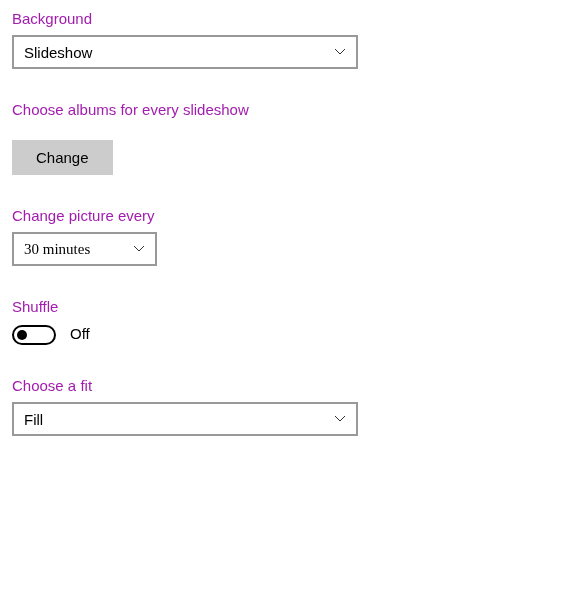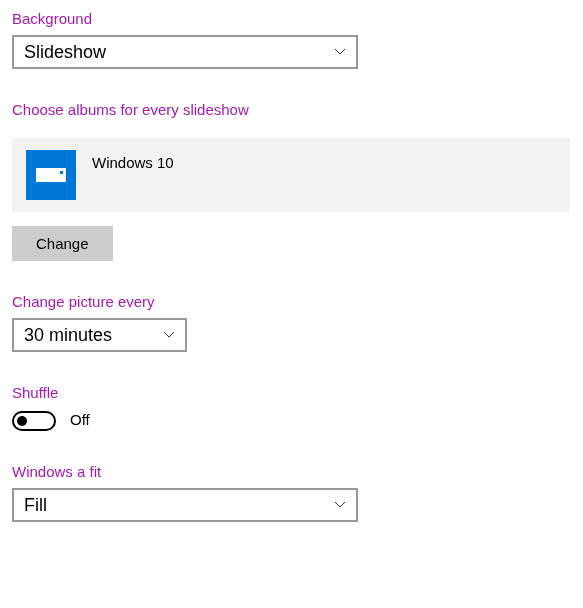--- a/index.html
+++ b/index.html
@@ -31,24 +31,25 @@
       align-items: center;
       justify-content: space-between;
       padding: 0 10px;
       background: #fff;
       cursor: default;
     }
     .select-wide {
       width: 346px;
     }
     .select-narrow {
-      width: 175px;
+      width: 145px;
+      font-family: Liberation Serif, serif;
     }
     .select-text {
-      font-size: 18px;
+      font-size: 15px;
     }
     .chevron {
       width: 12px;
       height: 12px;
       display: flex;
       align-items: center;
       justify-content: center;
     }
     .chevron svg {
       display: block;
@@ -138,26 +139,20 @@
     <span class="chevron">
       <svg width="12" height="8" viewBox="0 0 12 8">
           <path d="M1 1 L6 6 L11 1" stroke="#333" stroke-width="1" fill="none"></path>
         </svg>
     </span>
   </div>
 </div>
 
 <div class="section">
   <span class="label">Choose albums for every slideshow</span>
-  <div class="album-row">
-    <div class="album-icon">
-      <div class="album-icon-inner"></div>
-    </div>
-    <span class="album-name">Windows 10</span>
-  </div>
   <button class="browse-btn">Change</button>
 </div>
 
 <div class="section">
   <span class="label">Change picture every</span>
   <div class="select-box select-narrow">
     <span class="select-text">30 minutes</span>
     <span class="chevron">
       <svg width="12" height="8" viewBox="0 0 12 8">
           <path d="M1 1 L6 6 L11 1" stroke="#333" stroke-width="1" fill="none"></path>
@@ -170,21 +165,21 @@
   <span class="label">Shuffle</span>
   <div class="toggle-row">
     <div class="toggle">
       <div class="toggle-knob"></div>
     </div>
     <span class="toggle-label">Off</span>
   </div>
 </div>
 
 <div class="section" style="margin-bottom:0">
-  <span class="label">Windows a fit</span>
+  <span class="label">Choose a fit</span>
   <div class="select-box select-wide">
     <span class="select-text">Fill</span>
     <span class="chevron">
       <svg width="12" height="8" viewBox="0 0 12 8">
           <path d="M1 1 L6 6 L11 1" stroke="#333" stroke-width="1" fill="none"></path>
         </svg>
     </span>
   </div>
 </div>
 

